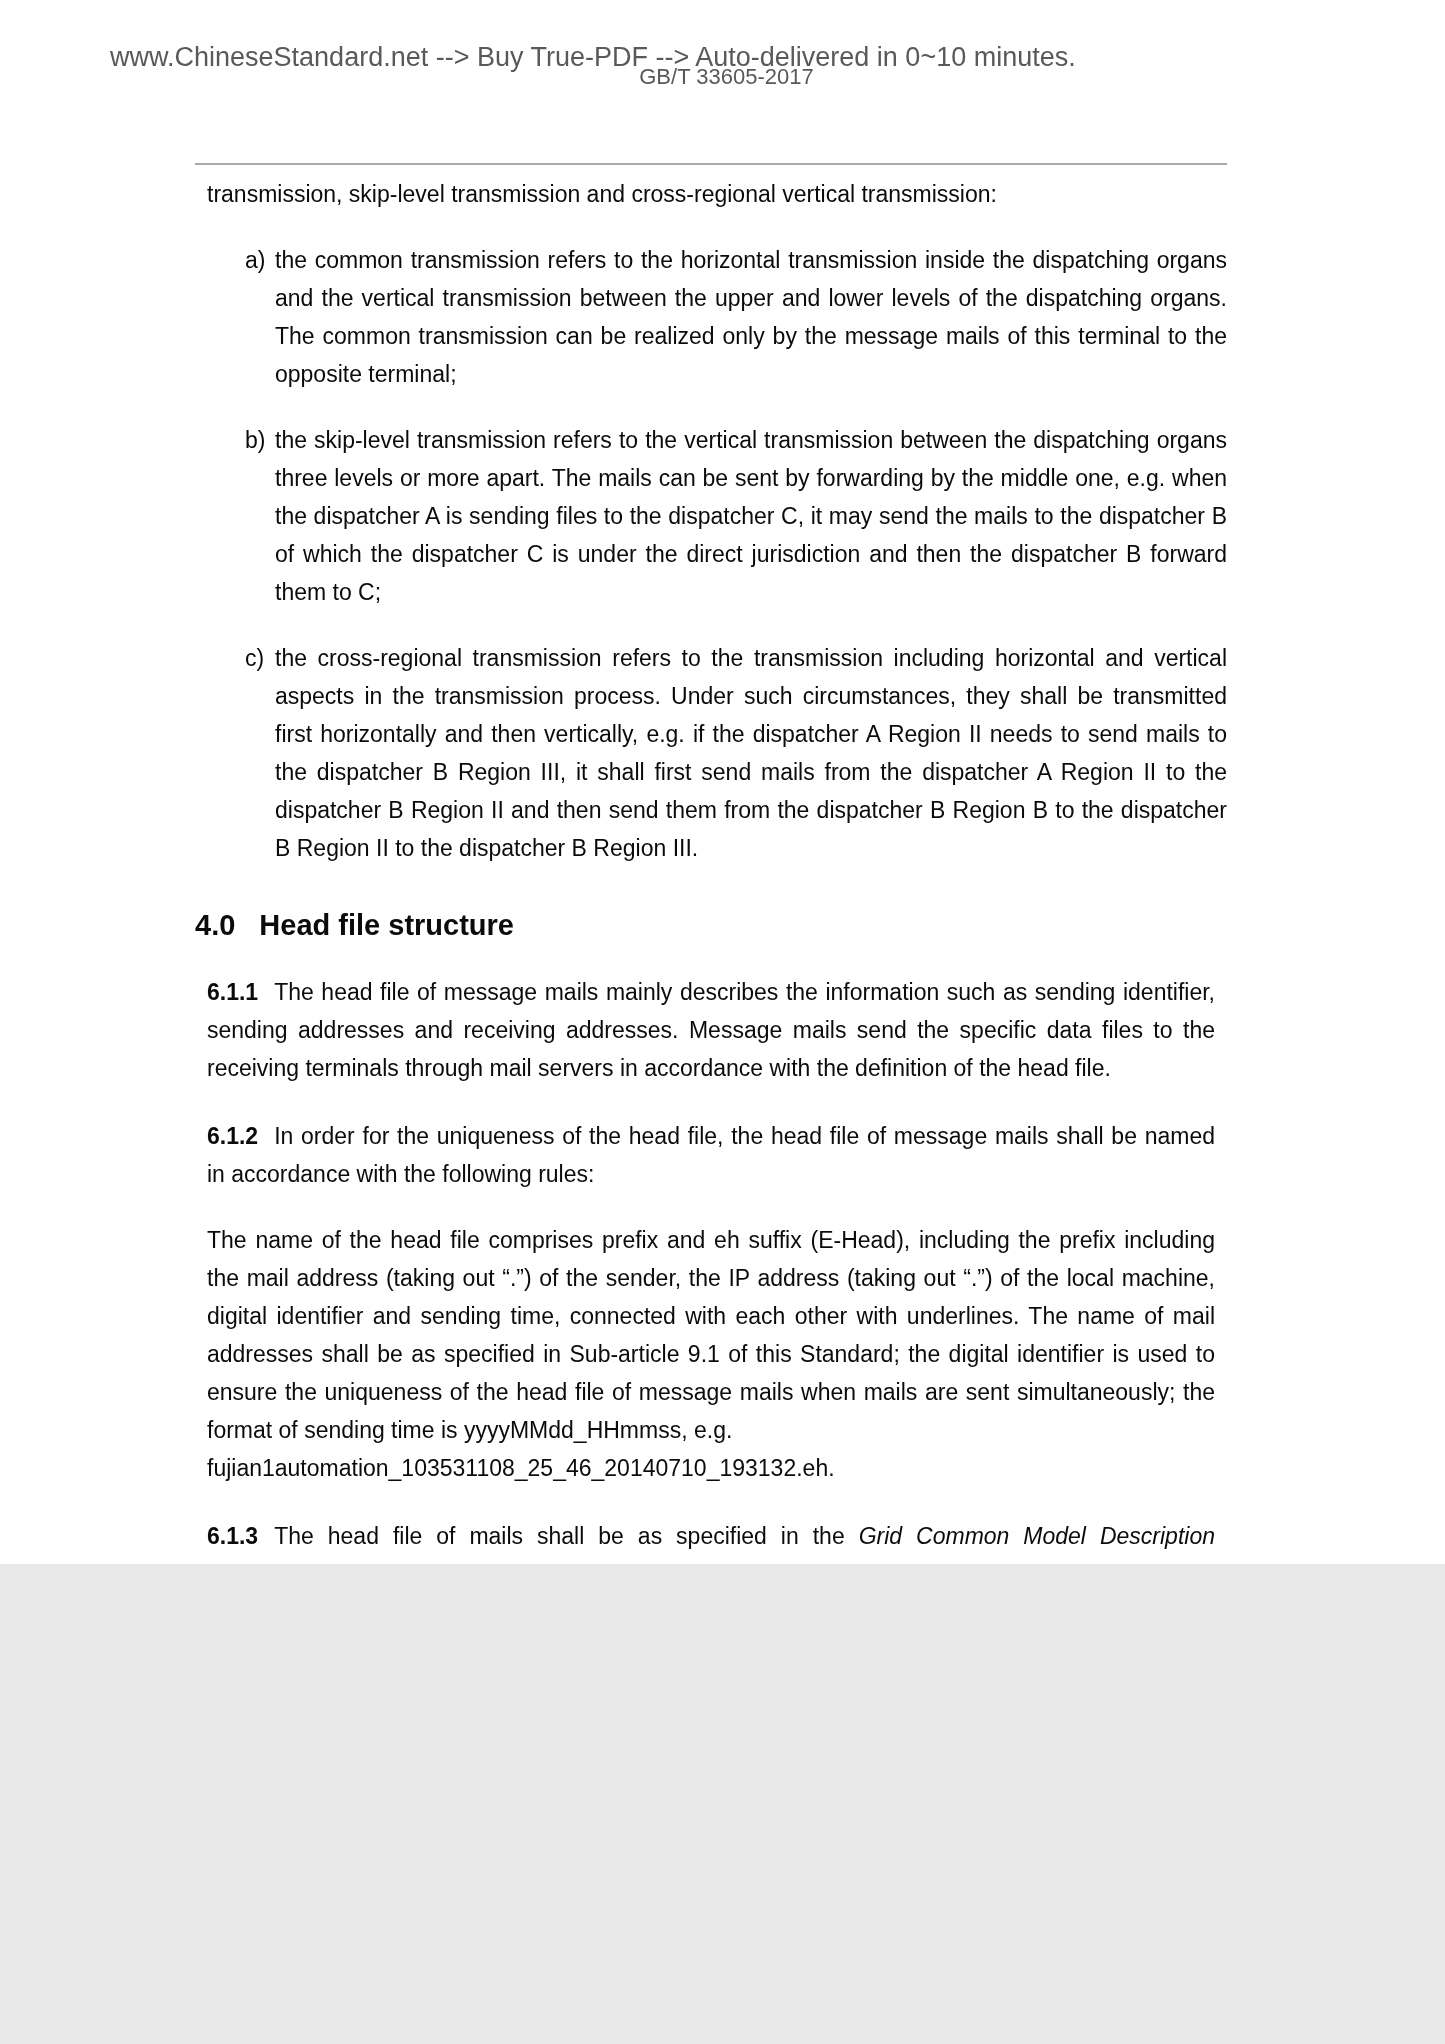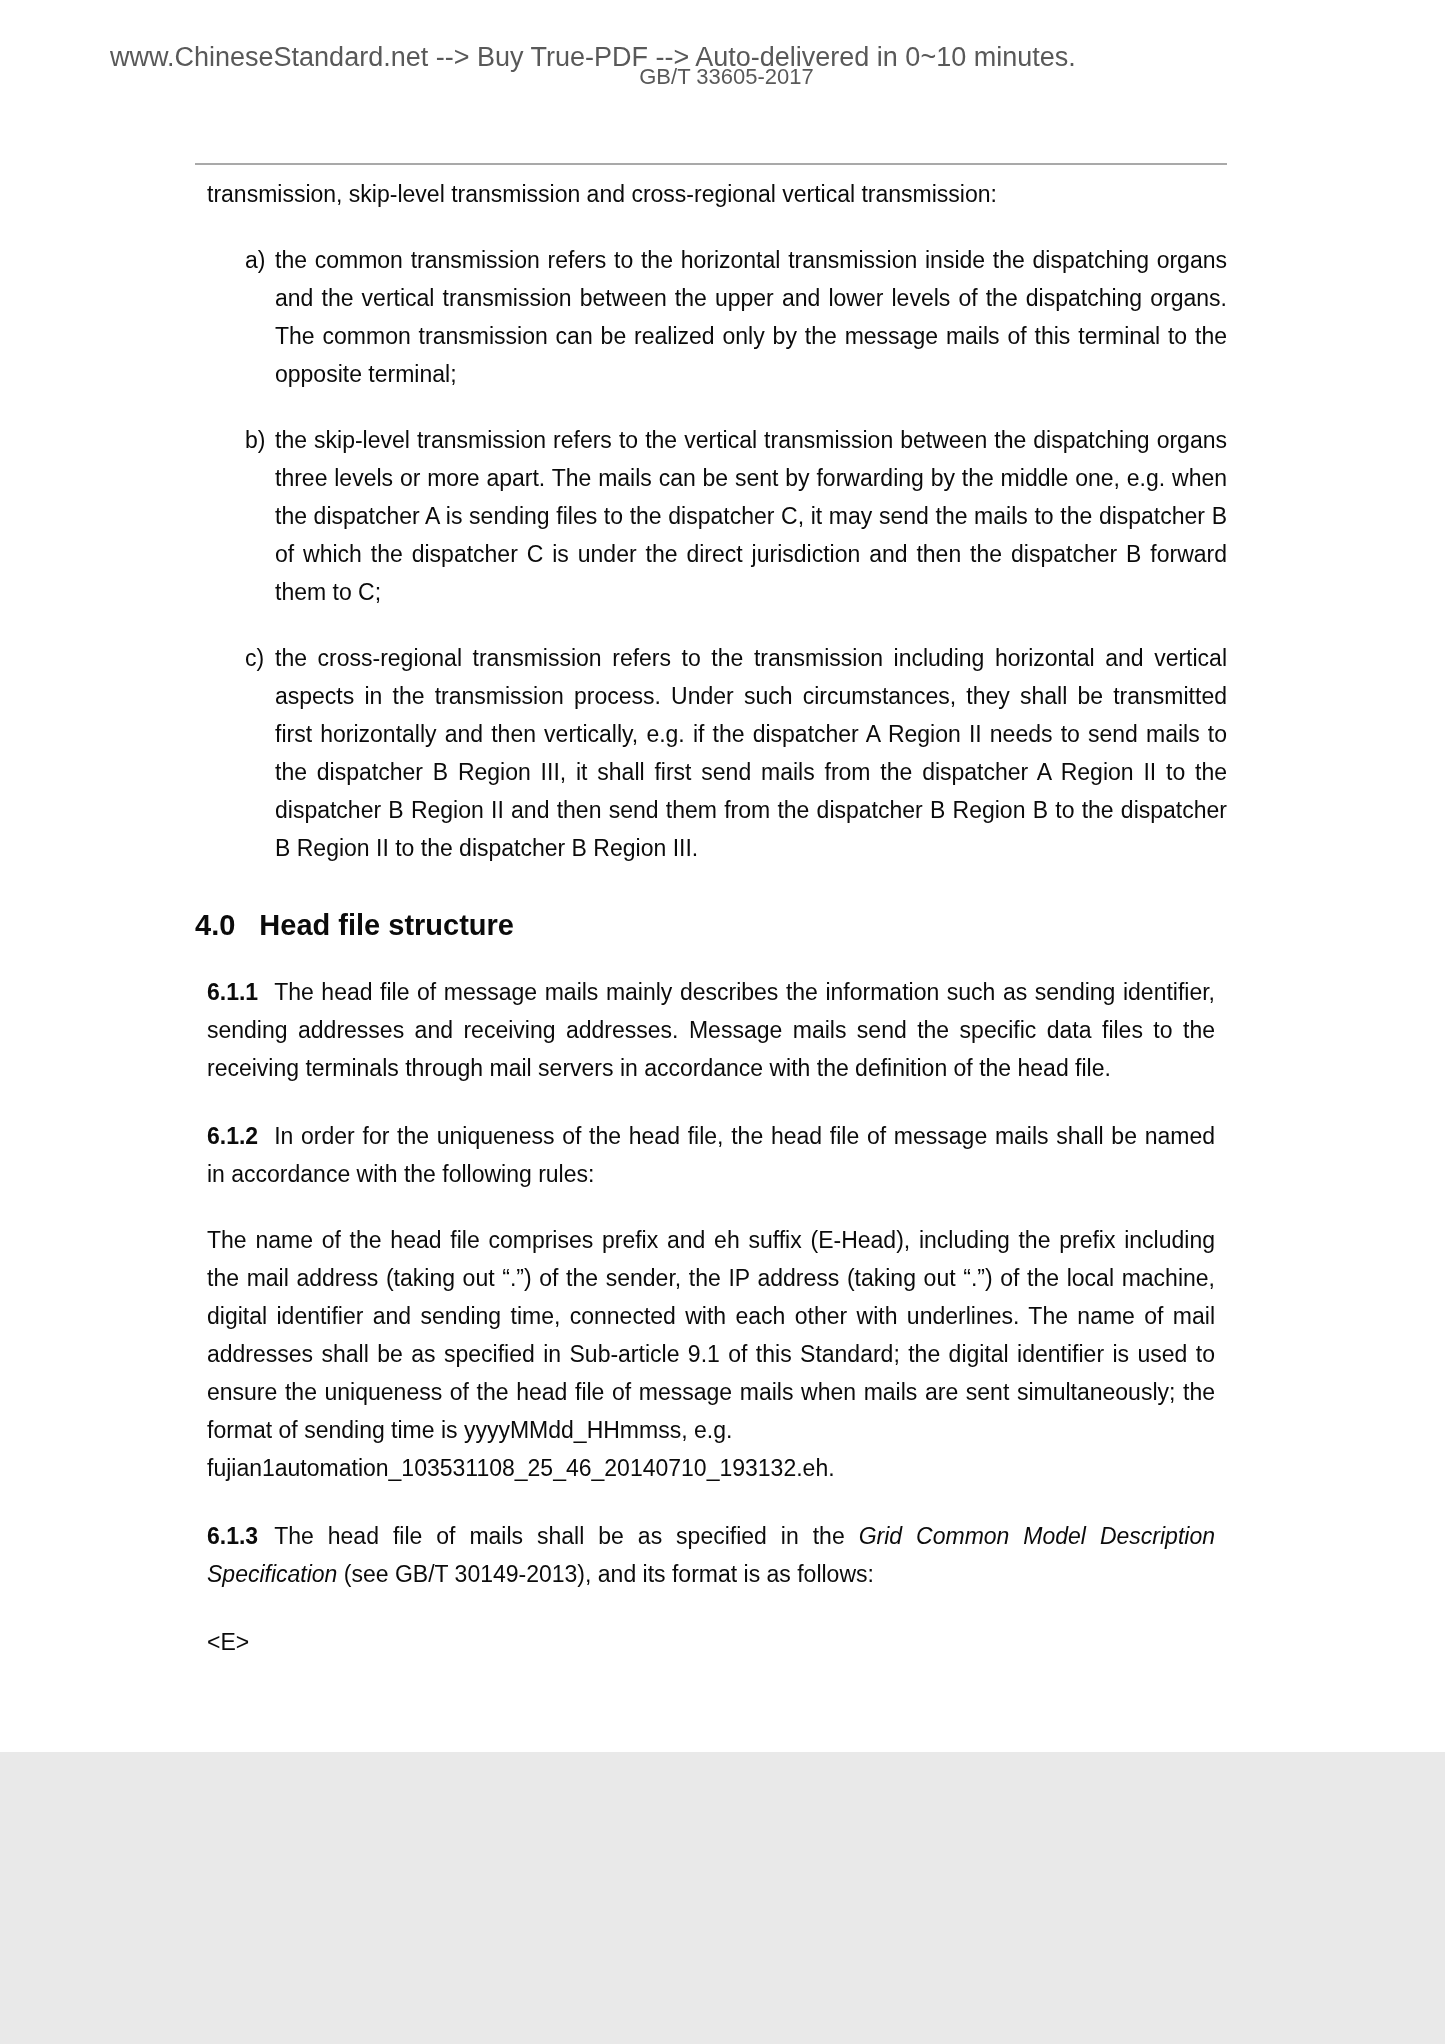--- a/index.html
+++ b/index.html
@@ -1,18 +1,18 @@
 <!DOCTYPE html>
 <html><head>
 <meta charset="utf-8">
 <style>
   html,body{margin:0;padding:0;background:#e9e9e9;}
   .page{
     position:relative;
-    width:1445px;height:1752px;
+    width:1445px;height:1564px;
     margin:0 auto;
     background:#ffffff;
     font-family:"Liberation Sans","DejaVu Sans",sans-serif;
     color:#0b0b0b;
     overflow:hidden;
   }
   
   .watermark{
     position:absolute;top:42px;left:110px;
     font-size:27px;color:#595959;white-space:nowrap;

